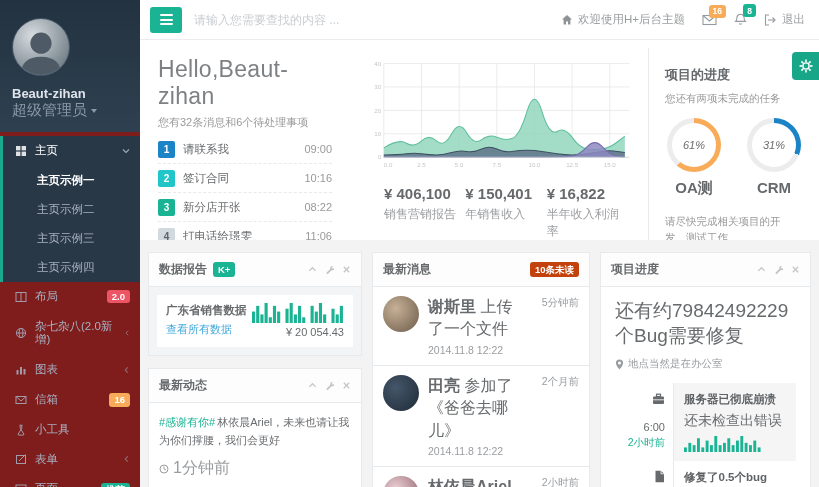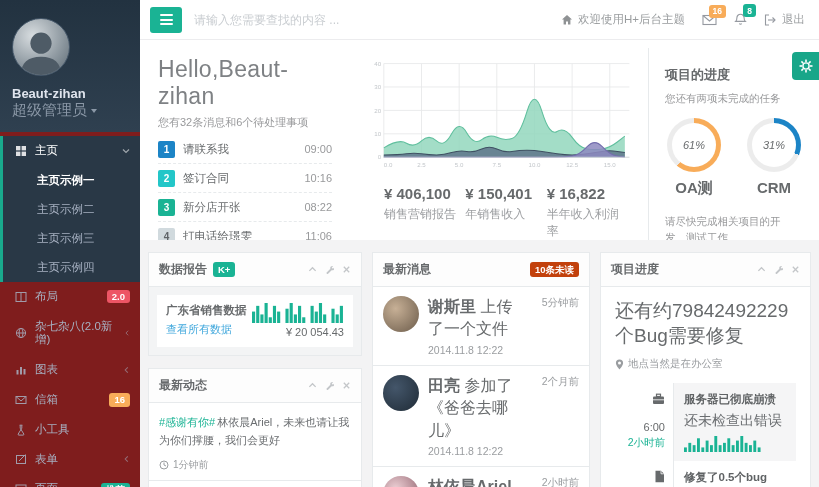--- a/index.html
+++ b/index.html
@@ -86,21 +86,21 @@
   .report-card { background:#fff; padding:8px 9px 9px; display:flex; align-items:flex-start; }
   .rc-title { font-size:11.5px; font-weight:bold; color:#676a6c; }
   .rc-link { font-size:11px; color:#3fa7dc; margin-top:4px; display:inline-block; cursor:pointer; text-decoration:none; }
   .rc-right { margin-left:auto; text-align:right; }
   .spark { width:92px; height:20px; display:block; }
   .rc-amount { font-size:11px; color:#676a6c; margin-top:3px; }
 
   .activity-body { padding:10px 10px 0; }
   .post-text { font-size:11px; color:#6a6d70; line-height:1.65; }
   .tag { cursor:pointer; margin-right:2px; }
-  .post-time { display:flex; align-items:center; gap:4px; font-size:10px; color:#9a9da0; margin:9px 0 8px; }
+  .post-time { display:flex; align-items:center; gap:4px; font-size:16px; color:#9a9da0; margin:9px 0 8px; }
   .adivider { border-top:1px solid #e7eaec; margin:0 -10px 9px; }
 
   .msg { display:flex; gap:9px; padding:9px 10px; border-bottom:1px solid #e7eaec; }
   .msg:last-child { border-bottom:none; }
   .avatar { flex:0 0 36px; width:36px; height:36px; border-radius:50%; }
   .av1 { background:radial-gradient(circle at 35% 35%, #c7b096, #6b5b4a); }
   .av2 { background:radial-gradient(circle at 35% 35%, #44566a, #1f2b36); }
   .av3 { background:radial-gradient(circle at 35% 35%, #eccfd4, #8a5a66); }
   .msg-main { flex:1; min-width:0; }
   .msg-line { font-size:16px; color:#676a6c; line-height:1.4; }

